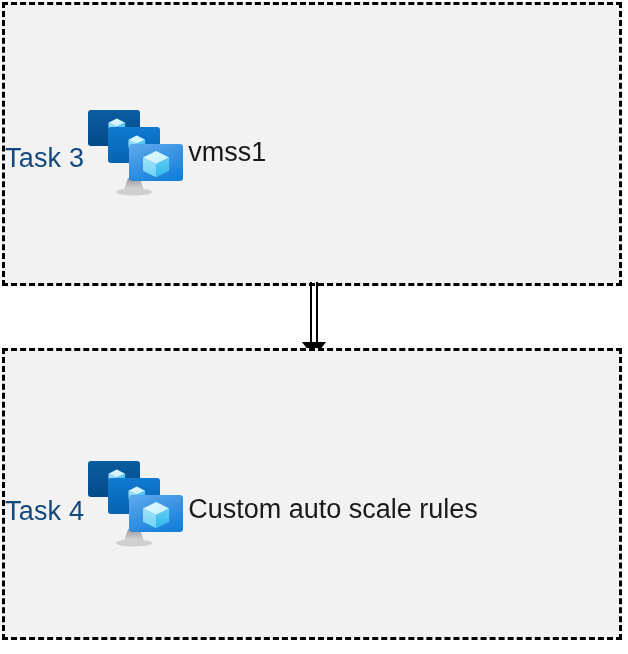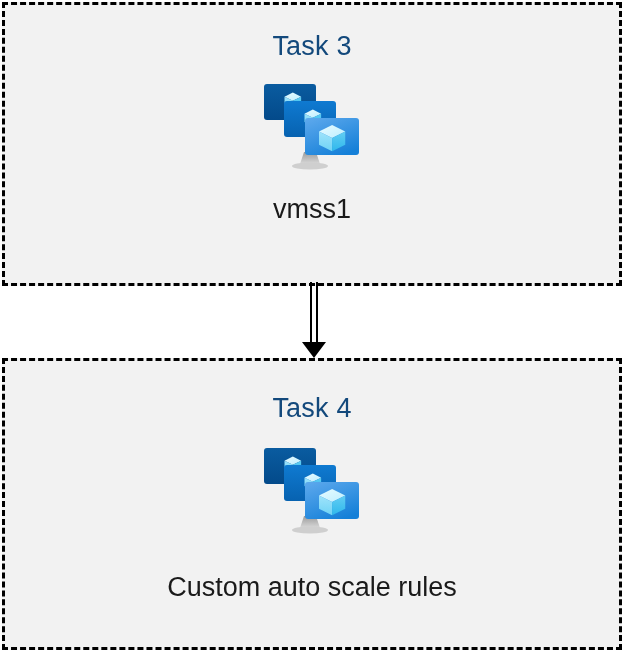--- a/index.html
+++ b/index.html
@@ -21,34 +21,34 @@
     background: #ffffff;
   }
 
   
   .task-box {
     position: absolute;
     box-sizing: border-box;
     background: #f2f2f2;
     border: 3px dashed #000000;
     display: flex;
-    flex-direction: column;
+    flex-direction: row;
     align-items: center;
   }
 
   #task-box-1 {
     left: 2px;
     top: 2px;
     width: 620px;
     height: 284px;
   }
 
   #task-box-2 {
     left: 2px;
-    top: 358px;
+    top: 348px;
     width: 620px;
     height: 292px;
   }
 
   .task-title {
     color: #13497c;
     font-size: 27px;
     line-height: 1;
     letter-spacing: 0.2px;
     white-space: nowrap;

